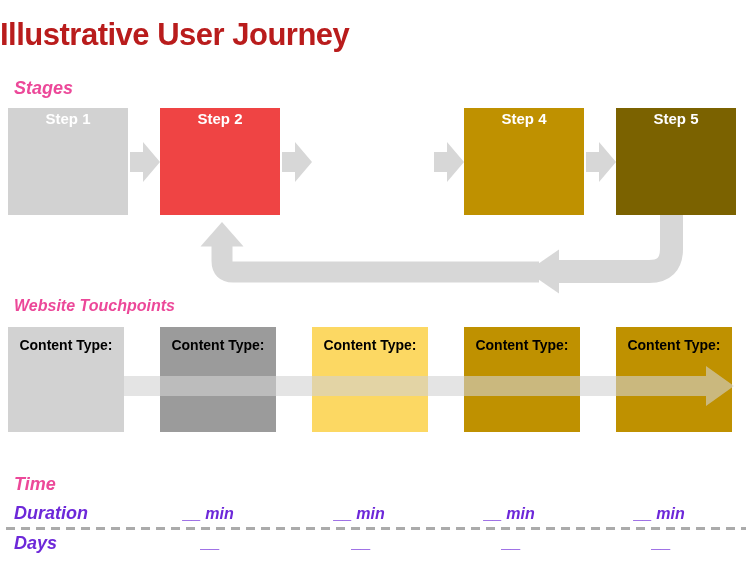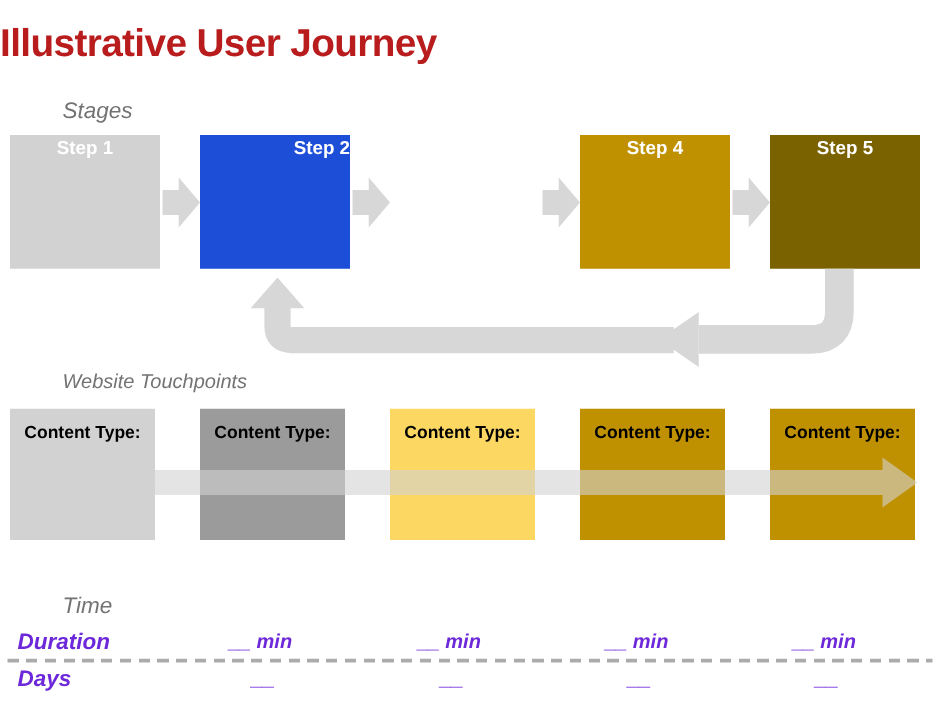--- a/index.html
+++ b/index.html
@@ -6,21 +6,21 @@
   #canvas{
     position:relative;width:752px;height:569px;background:#ffffff;
     font-family:"Liberation Sans","DejaVu Sans",sans-serif;overflow:hidden;
   }
   .abs{position:absolute;}
   .title{
     top:17px;left:0;width:752px;text-align:left;
     font-size:31px;font-weight:800;letter-spacing:-0.5px;color:#b91c1c;
   }
   .section-heading{
-    font-style:italic;font-weight:normal;color:#737373;margin-left:36px;
+    font-style:italic;font-weight:bold;color:#ec4899;
   }
   .h-stages{top:78px;left:14px;font-size:18px;}
   .h-touch{top:297px;left:14px;font-size:16px;}
   .h-time{top:474px;left:14px;font-size:18px;}
   .stepbox{
     top:108px;width:120px;height:107px;text-align:center;
   }
   .stepbox .lbl{
     display:block;padding-top:2px;font-size:15px;font-weight:bold;color:#ffffff;
   }
@@ -51,21 +51,21 @@
 
 <div id="canvas">
 
   <div class="abs title">Illustrative User Journey</div>
 
   <div class="abs section-heading h-stages">Stages</div>
 
   <div class="abs stepbox x0" style="background: rgb(210, 210, 210);">
     <span class="lbl">Step 1</span>
   </div>
-  <div class="abs stepbox x1" style="background: #1d4ed8; text-align: right;">
+  <div class="abs stepbox x1" style="background: #ef4444;">
     <span class="lbl">Step 2</span>
   </div>
   <div class="abs stepbox x3" style="background: rgb(191, 145, 0);">
     <span class="lbl">Step 4</span>
   </div>
   <div class="abs stepbox x4" style="background: rgb(123, 98, 0);">
     <span class="lbl">Step 5</span>
   </div>
 
   <div class="abs section-heading h-touch">Website Touchpoints</div>

